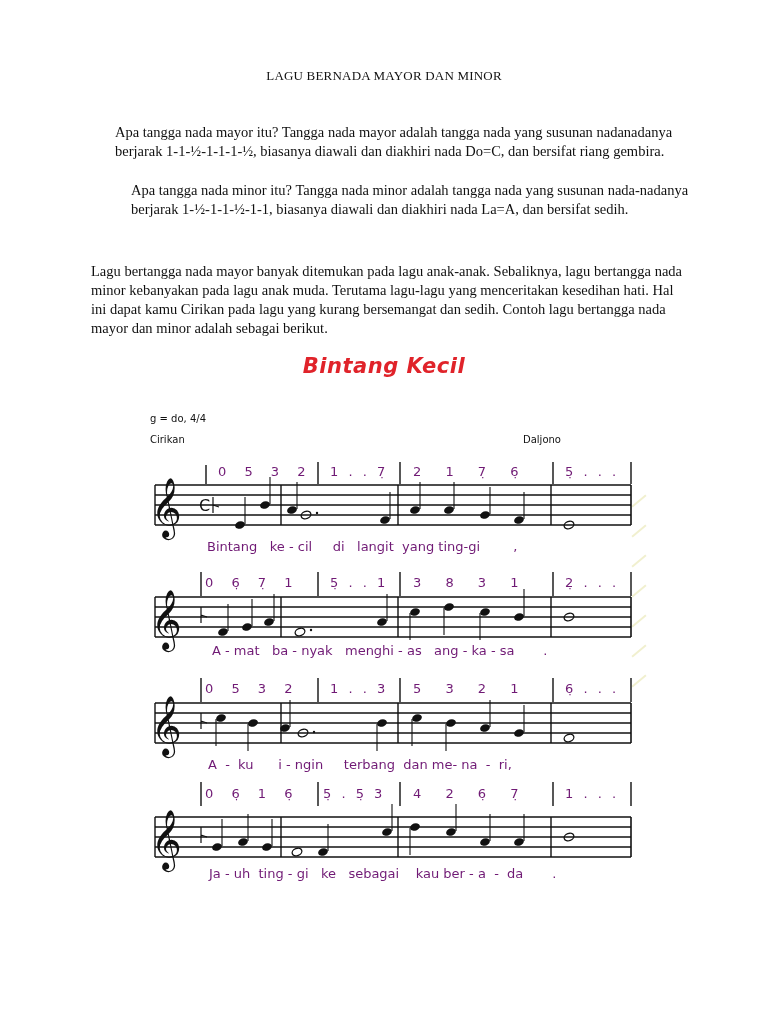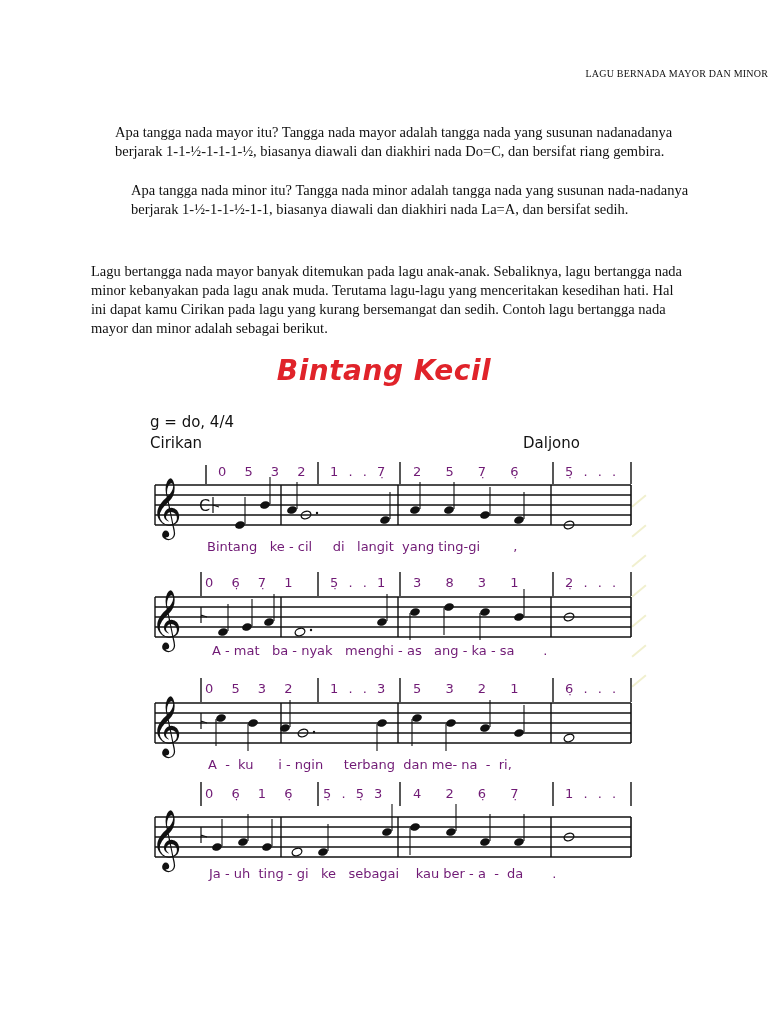--- a/index.html
+++ b/index.html
@@ -1,23 +1,23 @@
 <!DOCTYPE html>
 <html><head>
 <meta charset="utf-8">
 <style>
   html, body { margin: 0; padding: 0; background: #ffffff; }
   body { width: 768px; height: 1024px; position: relative; overflow: hidden; font-family: "Liberation Serif", serif; color: #111; }
-  .doc-title { position: absolute; top: 68px; left: 0; width: 768px; text-align: right; font-size: 10px; letter-spacing: 0.2px; }
+  .doc-title { position: absolute; top: 68px; left: 0; width: 768px; text-align: center; font-size: 13px; letter-spacing: 0.2px; }
   .para { position: absolute; left: 91px; width: 600px; font-size: 14.5px; line-height: 19px; }
   .p1 { top: 123px; margin-left: 24px; }
   .p2 { top: 181px; margin-left: 40px; }
   .p3 { top: 262px; }
-  .song-title { position: absolute; top: 354px; left: 0; width: 768px; text-align: center; font-family: "DejaVu Sans", sans-serif; font-weight: bold; font-style: italic; font-size: 28px; color: #e0232a; letter-spacing: 0.5px; }
-  .meta { position: absolute; font-family: "DejaVu Sans", sans-serif; font-size: 15px; color: #111; }
+  .song-title { position: absolute; top: 354px; left: 0; width: 768px; text-align: center; font-family: "DejaVu Sans", sans-serif; font-weight: bold; font-style: italic; font-size: 21px; color: #e0232a; letter-spacing: 0.5px; }
+  .meta { position: absolute; font-family: "DejaVu Sans", sans-serif; font-size: 10px; color: #111; }
   .key { top: 413px; left: 150px; }
   .tempo { top: 434px; left: 150px; }
   .composer { top: 434px; left: 523px; }
   .score { position: absolute; left: 0; top: 0; width: 768px; height: 1024px; }
   .lyrics { position: absolute; font-family: "DejaVu Sans", sans-serif; font-size: 13px; color: #701a75; white-space: pre; }
   .deco { position: absolute; left: 630px; width: 18px; height: 2px; background: #f1f0cf; transform: rotate(-40deg); }
 </style>
 </head>
 <body>
 
@@ -201,21 +201,21 @@
       <line x1="46" y1="0" x2="46" y2="24" stroke="#111" stroke-width="1.4"></line>
       <line x1="163" y1="0" x2="163" y2="24" stroke="#111" stroke-width="1.4"></line>
       <line x1="245" y1="0" x2="245" y2="24" stroke="#111" stroke-width="1.4"></line>
       <line x1="398" y1="0" x2="398" y2="24" stroke="#111" stroke-width="1.4"></line>
       <line x1="476" y1="0" x2="476" y2="24" stroke="#111" stroke-width="1.4"></line>
     </g>
   </svg>
 
   <div class="lyrics" style="top:464px;left:218px;word-spacing:14px">0 5 3 2</div>
   <div class="lyrics" style="top:464px;left:330px;word-spacing:6px">1 . . 7̣</div>
-  <div class="lyrics" style="top:464px;left:413px;word-spacing:20px">2 5 7̣ 6̣</div>
+  <div class="lyrics" style="top:464px;left:413px;word-spacing:20px">2 1 7̣ 6̣</div>
   <div class="lyrics" style="top:464px;left:565px;word-spacing:6px">5̣ . . .</div>
   <div class="lyrics" style="top:539px;left:207px">Bintang   ke - cil     di   langit  yang ting-gi        ,</div>
 
   <div class="lyrics" style="top:575px;left:205px;word-spacing:14px">0 6̣ 7̣ 1</div>
   <div class="lyrics" style="top:575px;left:330px;word-spacing:6px">5̣ . . 1</div>
   <div class="lyrics" style="top:575px;left:413px;word-spacing:20px">3 8 3 1</div>
   <div class="lyrics" style="top:575px;left:565px;word-spacing:6px">2̣ . . .</div>
   <div class="lyrics" style="top:643px;left:212px">A - mat   ba - nyak   menghi - as   ang - ka - sa       .</div>
 
   <div class="lyrics" style="top:681px;left:205px;word-spacing:14px">0 5 3 2</div>

